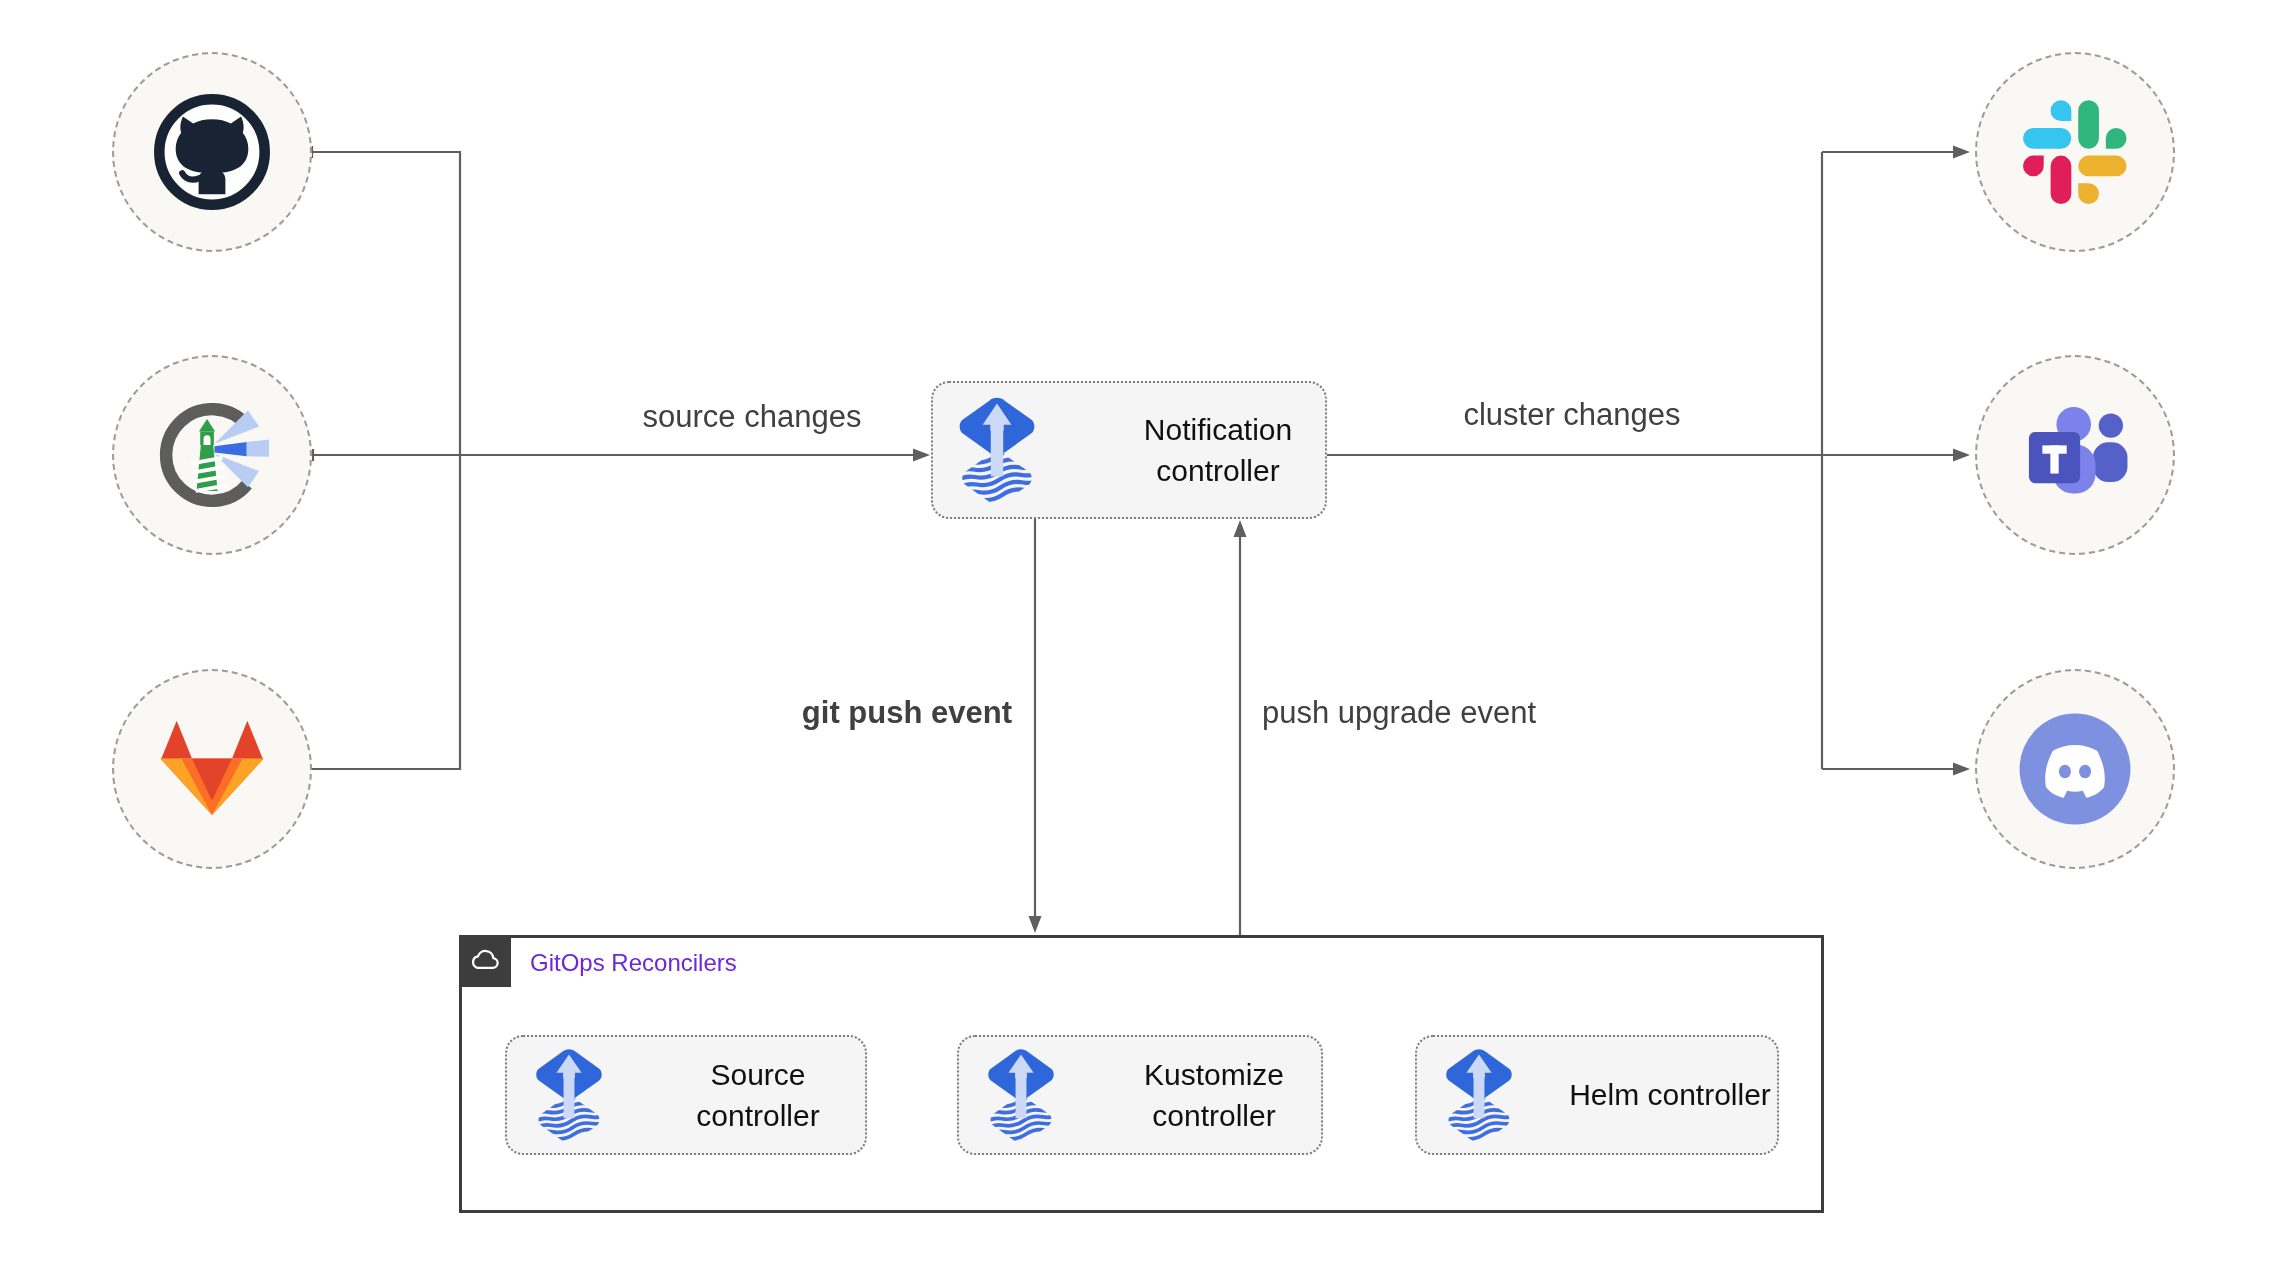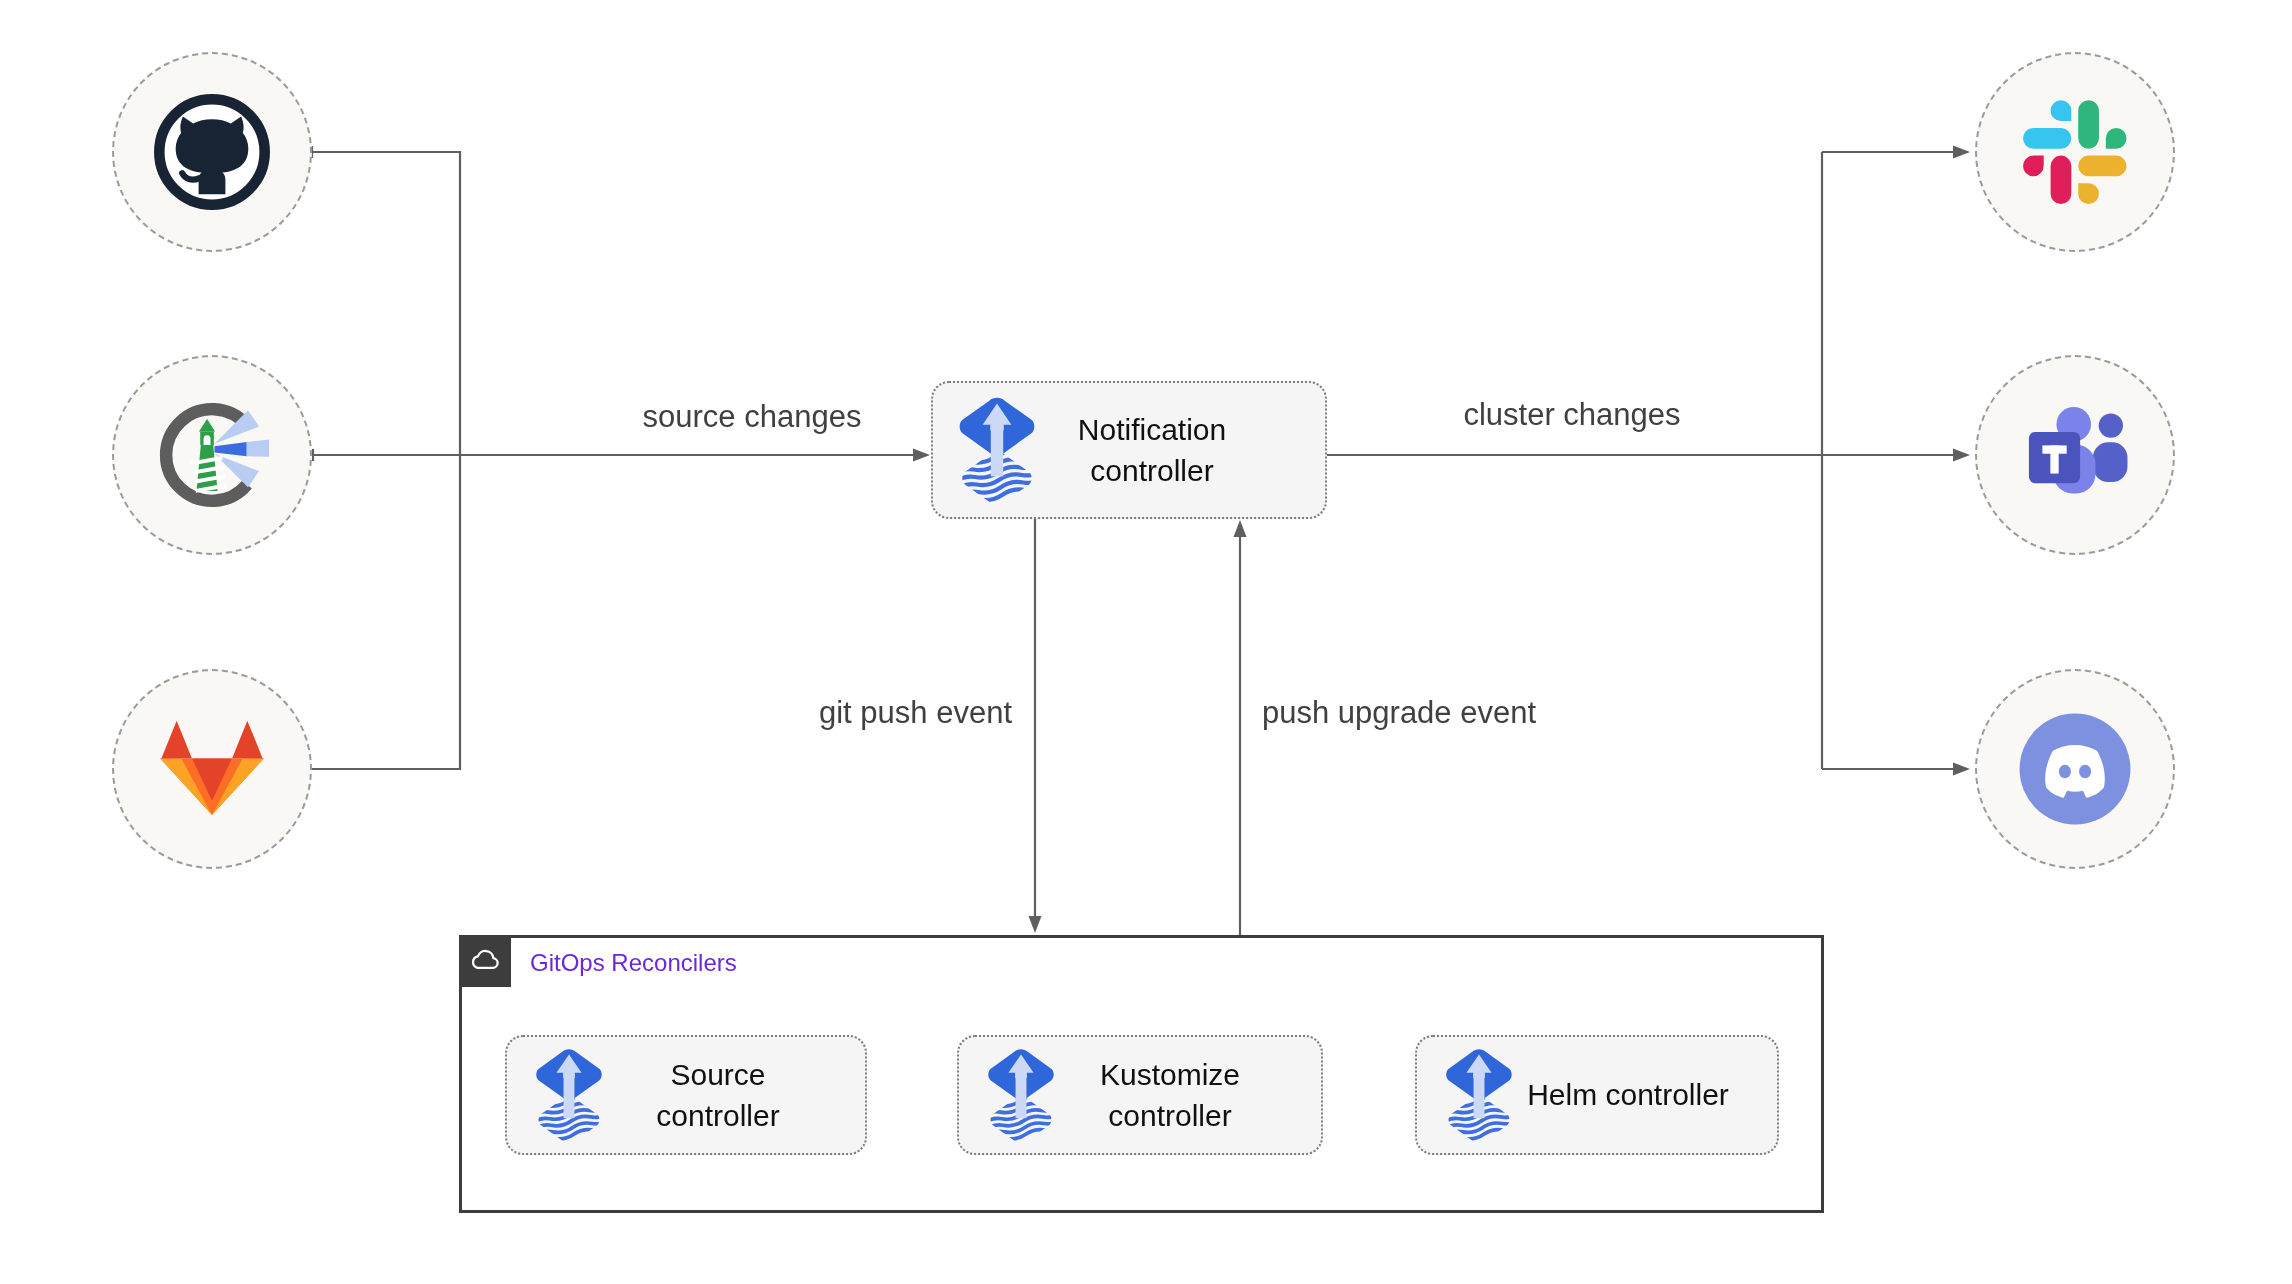--- a/index.html
+++ b/index.html
@@ -8,21 +8,21 @@
   .overlay{position:absolute;left:0;top:0;width:2292px;height:1284px;pointer-events:none;}
 
   .circle-node{position:absolute;width:200px;height:200px;box-sizing:border-box;
 :8 8;               border:2.5px dashed #9b9b9b;border-radius:50%;background:#f9f8f4;
                display:flex;align-items:center;justify-content:center;}
 
   .flux-box{position:absolute;box-sizing:border-box;background:#f5f5f5;
             border:2.5px dotted #7b7b7b;border-radius:18px;
             display:flex;align-items:center;}
   .flux-box .icon-wrap{flex:0 0 auto;display:flex;align-items:center;justify-content:center;}
-  .flux-box .lbl{flex:1;display:flex;justify-content:flex-start;}
+  .flux-box .lbl{flex:1;display:flex;justify-content:flex-end;}
   .flux-box .lbl-inner{width:214px;text-align:center;font-size:30px;line-height:1.38;
                        color:#101010;}
 
   .edge-label{position:absolute;font-size:31px;color:#404040;white-space:nowrap;}
 
   .gitops{position:absolute;left:459px;top:935px;width:1365px;height:278px;
           box-sizing:border-box;border:3px solid #3d3d3d;background:#ffffff;}
   .gitops .corner{position:absolute;left:-3px;top:-3px;width:52px;height:52px;
                   background:#3d3d3d;display:flex;align-items:center;justify-content:center;}
   .gitops .title{position:absolute;left:68px;top:0;height:50px;display:flex;
@@ -152,21 +152,21 @@
           <use href="#flux-icon-def"></use>
         </svg>
     </span>
     <span class="lbl">
       <span class="lbl-inner">Notification controller</span>
     </span>
   </div>
 
   <div class="edge-label" style="left:752px;top:417px;transform:translate(-50%,-50%);">source changes</div>
   <div class="edge-label" style="left:1572px;top:415px;transform:translate(-50%,-50%);">cluster changes</div>
-  <div class="edge-label" style="left:1012px;top:713px;transform:translate(-100%,-50%);">git push event</div>
+  <div class="edge-label" style="left:1012px;top:713px;transform:translate(-100%,-50%);font-weight:bold;">git push event</div>
   <div class="edge-label" style="left:1262px;top:713px;transform:translate(0,-50%);">push upgrade event</div>
 
   <div class="circle-node" style="left:1975px;top:52px;">
     <svg width="104" height="104" viewBox="0 0 54 54">
       <path fill="#36C5F0" d="M19.712.133a5.381 5.381 0 0 0-5.376 5.387 5.381 5.381 0 0 0 5.376 5.386h5.376V5.52A5.381 5.381 0 0 0 19.712.133m0 14.365H5.376A5.381 5.381 0 0 0 0 19.884a5.381 5.381 0 0 0 5.376 5.387h14.336a5.381 5.381 0 0 0 5.376-5.387 5.381 5.381 0 0 0-5.376-5.386"></path>
       <path fill="#2EB67D" d="M53.76 19.884a5.381 5.381 0 0 0-5.376-5.386 5.381 5.381 0 0 0-5.376 5.386v5.387h5.376a5.381 5.381 0 0 0 5.376-5.387m-14.336 0V5.52A5.381 5.381 0 0 0 34.048.133a5.381 5.381 0 0 0-5.376 5.387v14.364a5.381 5.381 0 0 0 5.376 5.387 5.381 5.381 0 0 0 5.376-5.387"></path>
       <path fill="#ECB22E" d="M34.048 54a5.381 5.381 0 0 0 5.376-5.387 5.381 5.381 0 0 0-5.376-5.386h-5.376v5.386A5.381 5.381 0 0 0 34.048 54m0-14.365h14.336a5.381 5.381 0 0 0 5.376-5.386 5.381 5.381 0 0 0-5.376-5.387H34.048a5.381 5.381 0 0 0-5.376 5.387 5.381 5.381 0 0 0 5.376 5.386"></path>
       <path fill="#E01E5A" d="M0 34.249a5.381 5.381 0 0 0 5.376 5.386 5.381 5.381 0 0 0 5.376-5.386v-5.387H5.376A5.381 5.381 0 0 0 0 34.25m14.336-.001v14.364A5.381 5.381 0 0 0 19.712 54a5.381 5.381 0 0 0 5.376-5.387V34.25a5.381 5.381 0 0 0-5.376-5.387 5.381 5.381 0 0 0-5.376 5.387"></path>
     </svg>
   </div>

